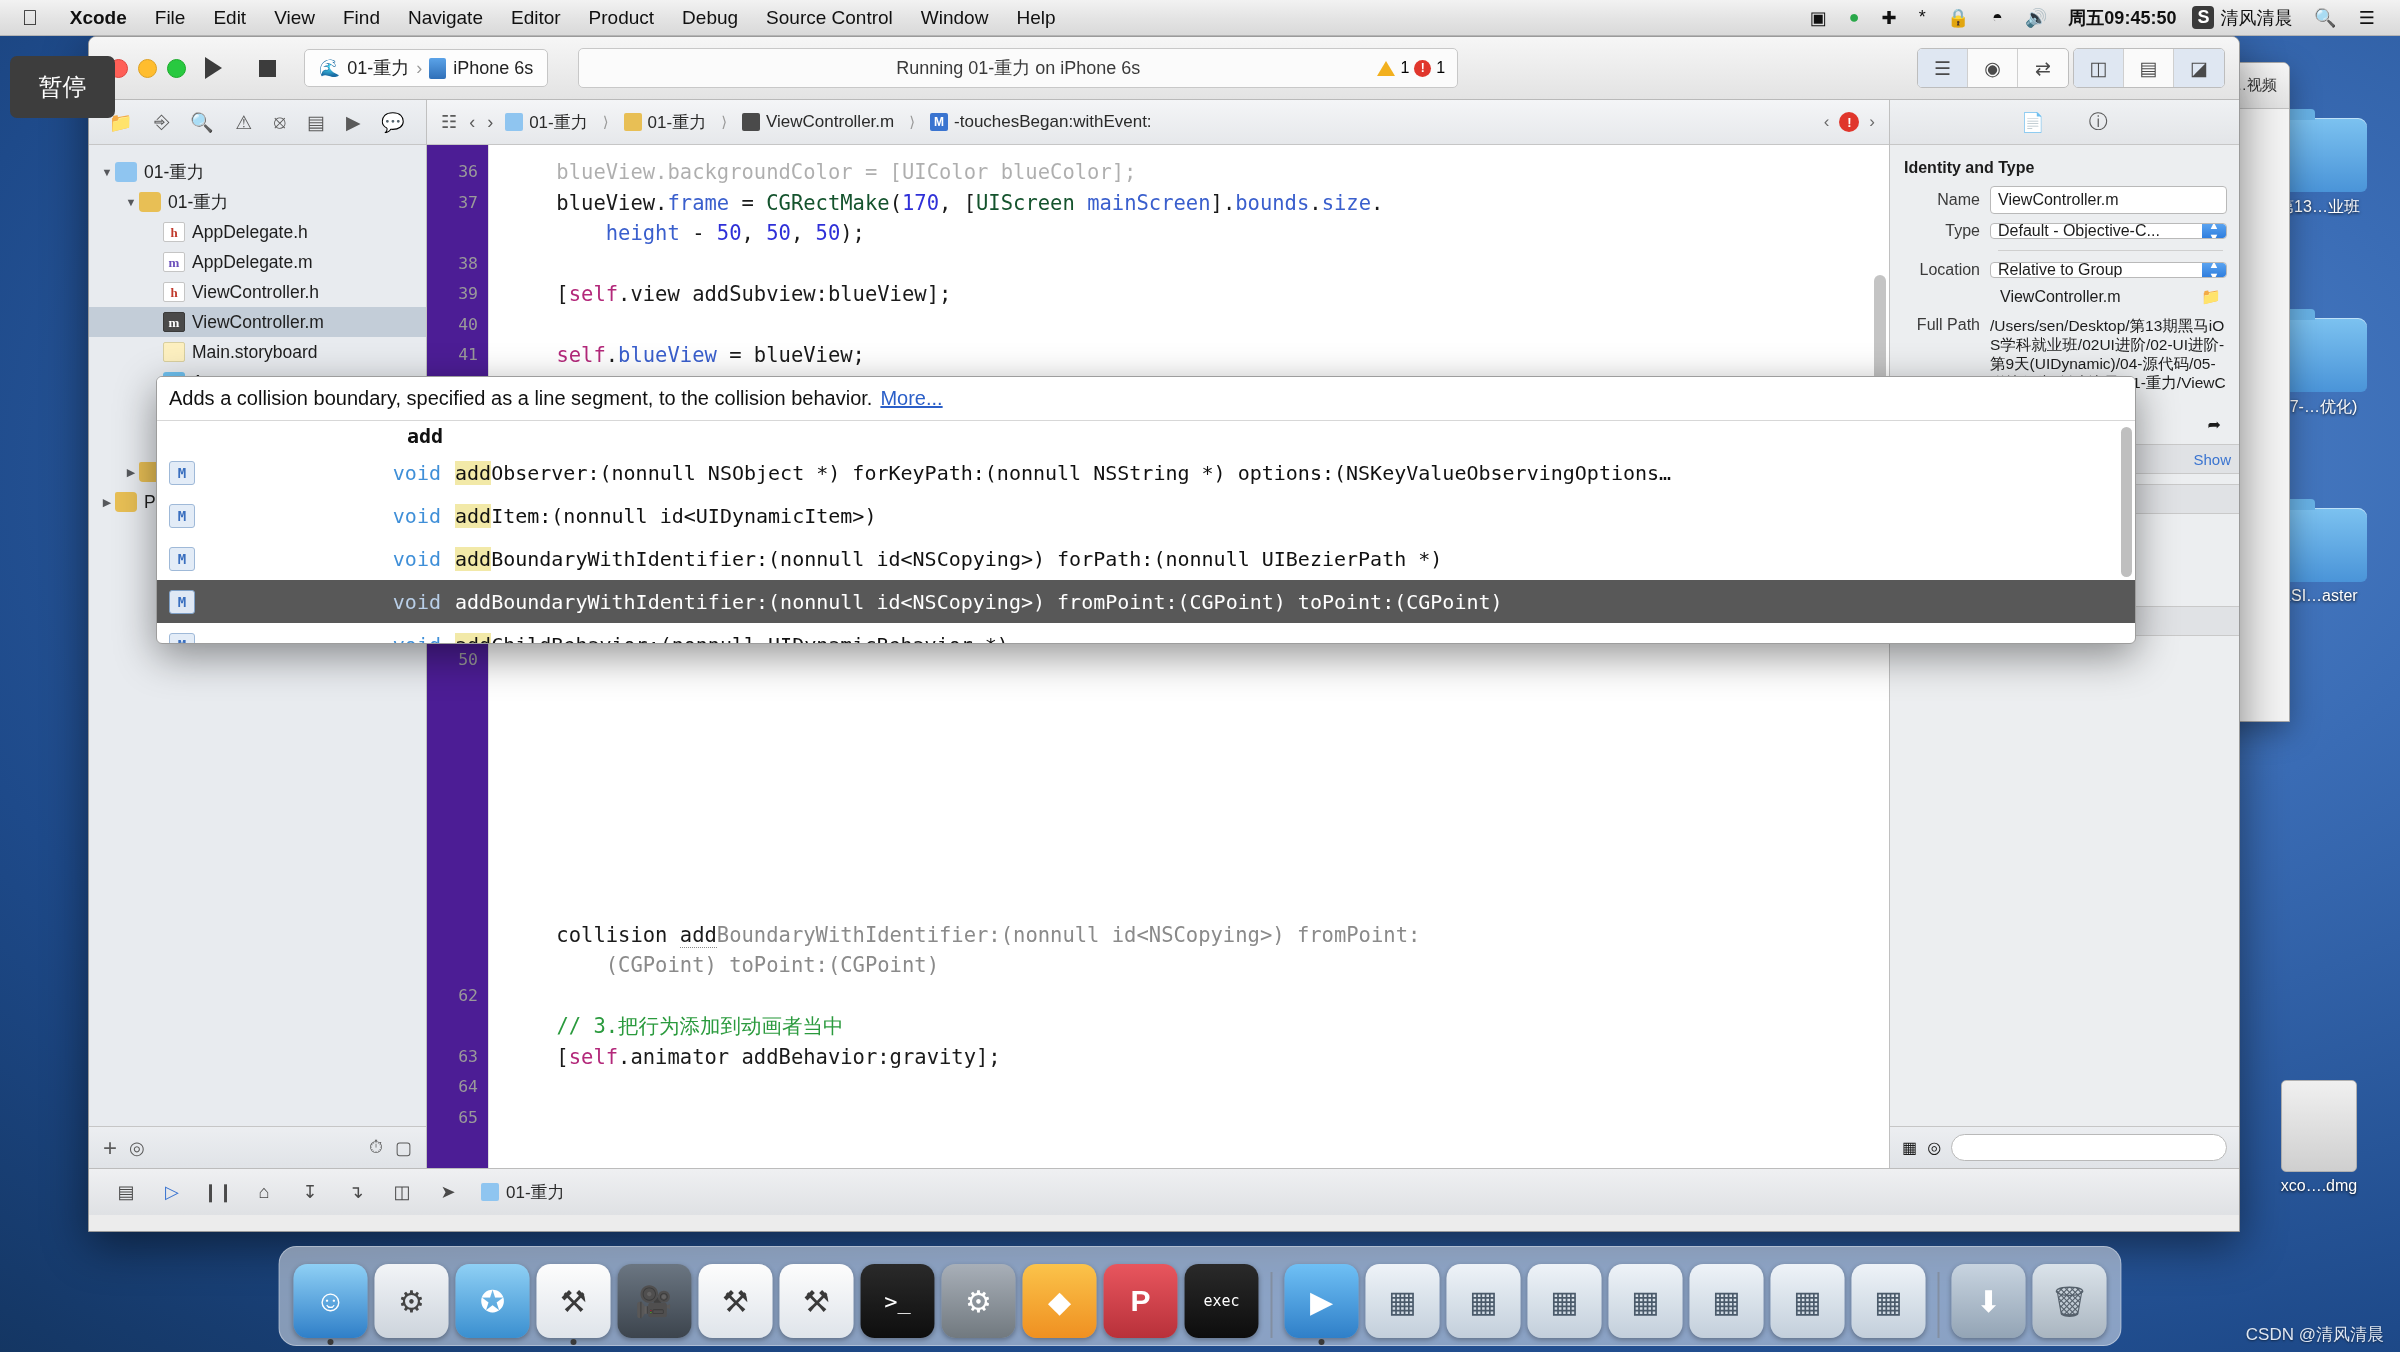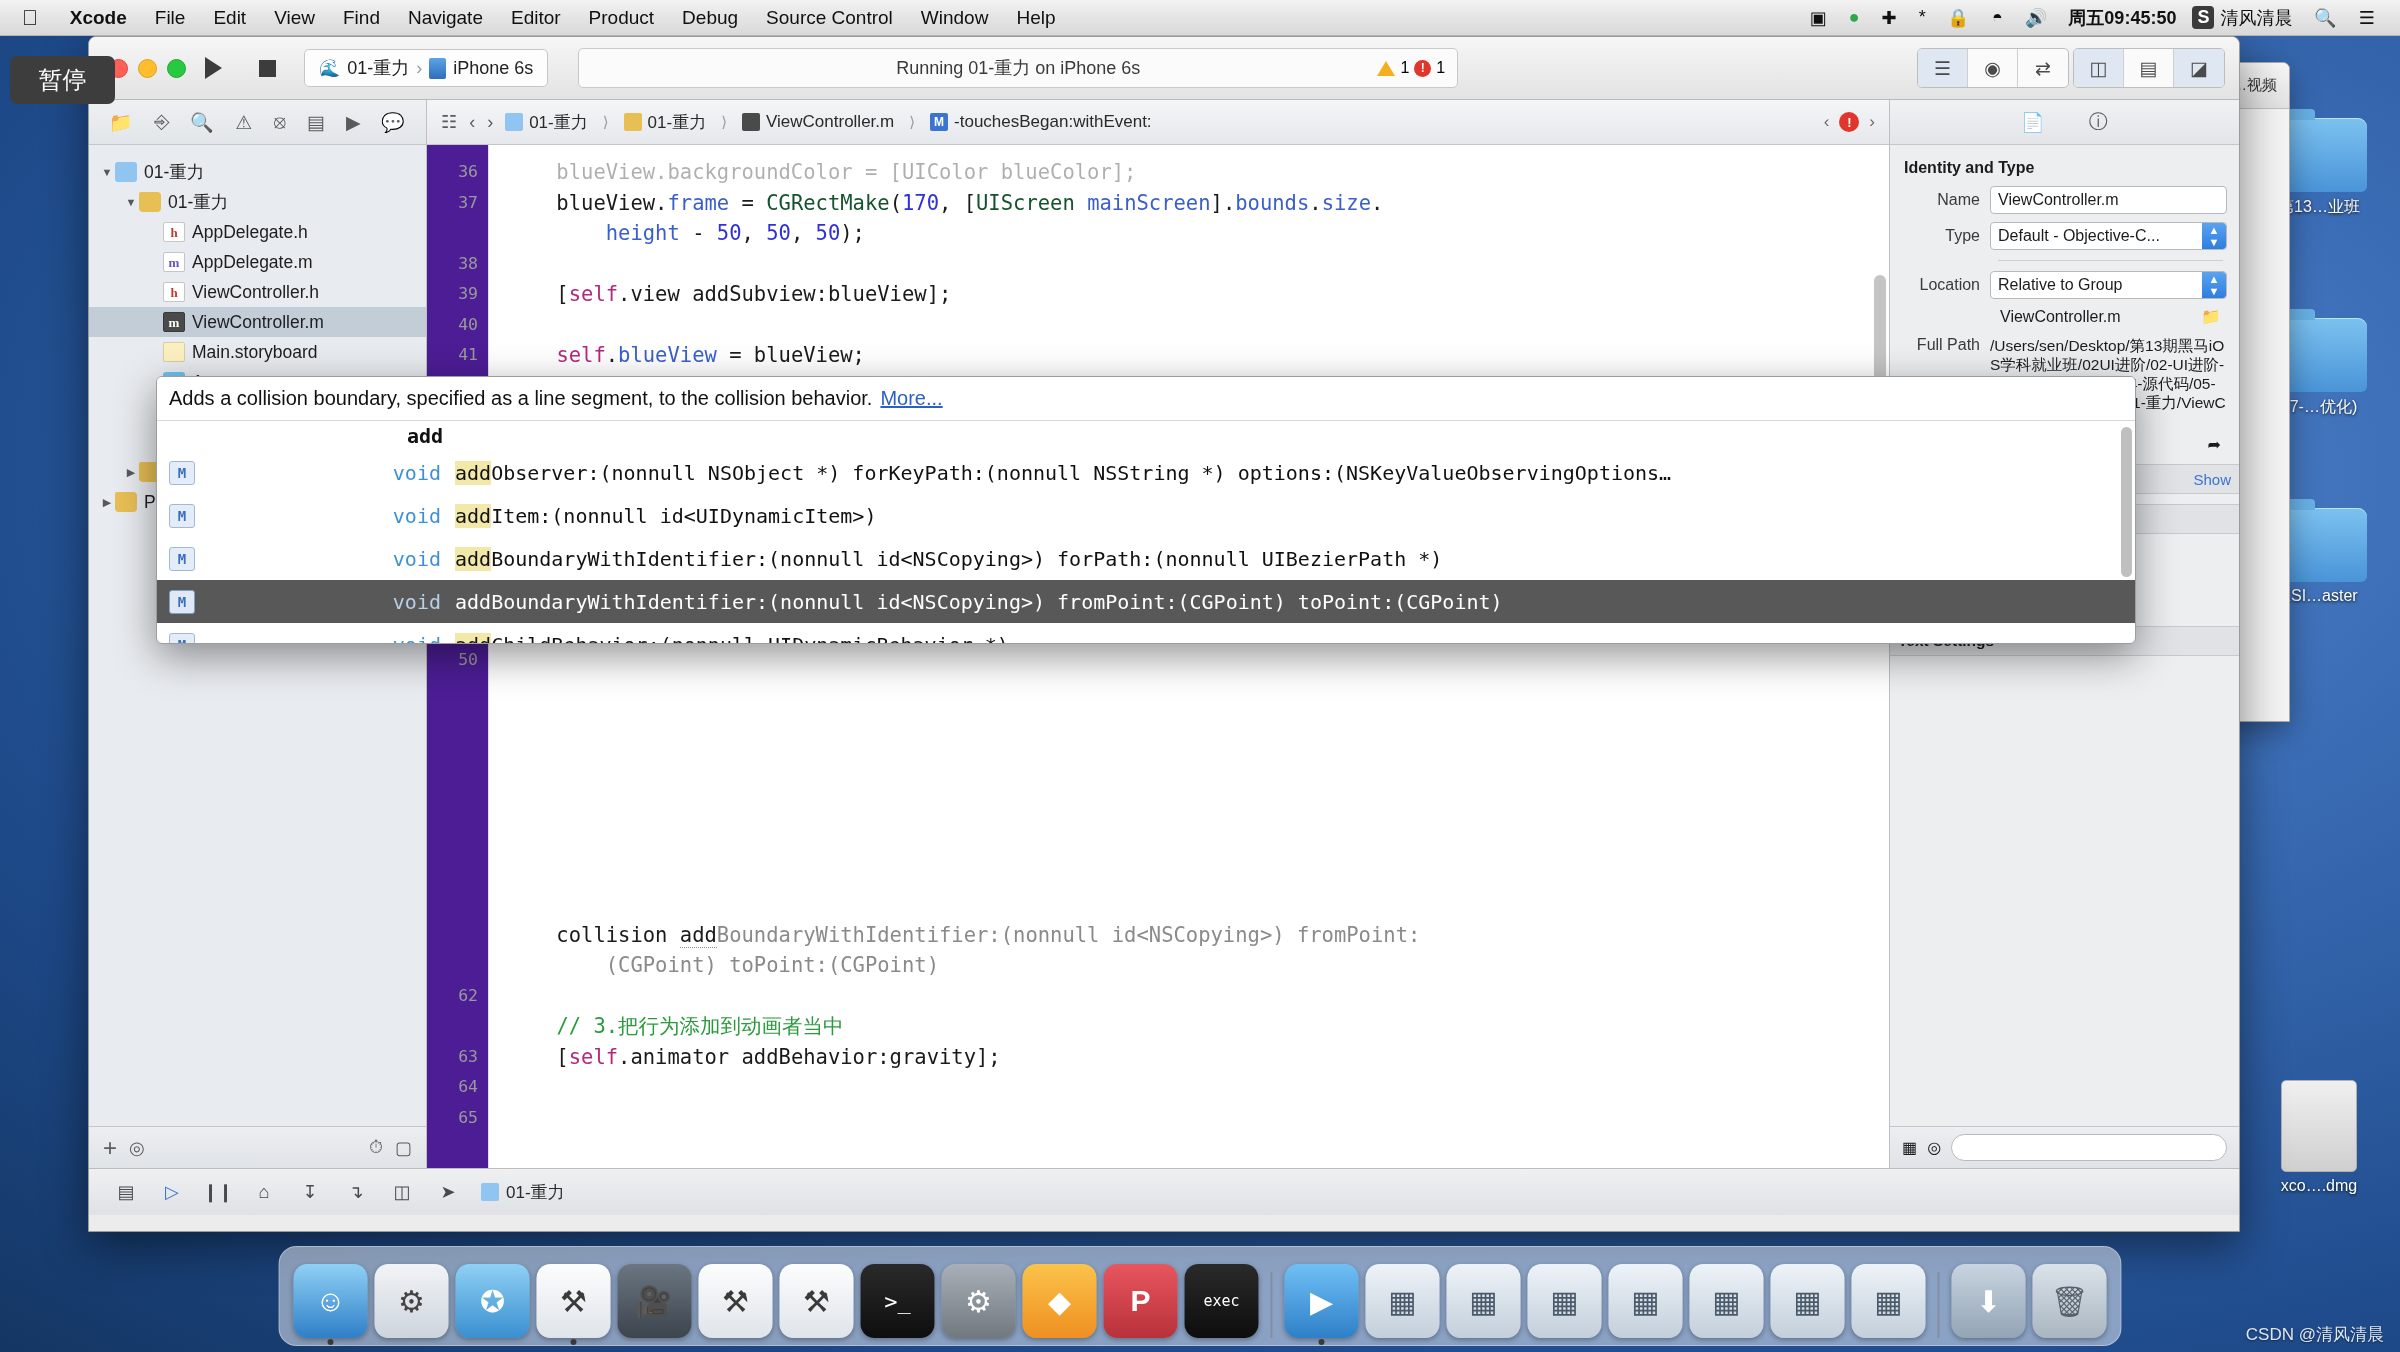--- a/index.html
+++ b/index.html
@@ -186,21 +186,21 @@
   #insp-tabs .active { color:#2f6fd0; }
   #insp-body { flex:1; padding:10px 12px; overflow:hidden; }
   .insp-section-title { font-weight:bold; font-size:16px; margin:4px 0 9px 2px; color:#1c1c1c; }
   .row { display:flex; align-items:center; margin-bottom:8px; }
   .row .lbl { width:88px;text-align:right;padding-right:10px;color:#3a3a3a;font-size:16px;flex:none; }
   .row .fld {
     flex:1;height:28px;background:#fff;border:1px solid #b9b9b9;border-radius:4px;
     display:flex;align-items:center;padding:0 7px;font-size:16px;overflow:hidden;white-space:nowrap;
   }
   .row .pop {
-    flex:1;height:28px;background:#fff;border:1px solid #b9b9b9;border-radius:4px;
+    flex:1;height:16px;background:#fff;border:1px solid #b9b9b9;border-radius:4px;
     display:flex;align-items:center;padding:0 7px;font-size:16px;position:relative;overflow:hidden;white-space:nowrap;
   }
   .pop-arrow {
     position:absolute;right:0;top:0;width:24px;height:100%;
     background:linear-gradient(180deg,#5aa3f0,#2f7ede);color:#fff;
     display:flex;align-items:center;justify-content:center;font-size:11px;border-radius:0 3px 3px 0;
   }
   .insp-div { height:1px;background:#cfcfcf;margin:10px 4px 10px 96px; }
   .subfile { display:flex;align-items:center;margin:2px 0 10px 98px;font-size:16px;justify-content:space-between;padding-right:6px;}
   .fullpath { display:flex;margin-bottom:8px; }
@@ -267,21 +267,21 @@
     height:30px;display:flex;align-items:center;
     font-family:"DejaVu Sans Mono",monospace;font-size:20px;font-weight:bold;color:#111;
   }
   .ac-header-row .ac-ret { width:250px; }
   #ac-scroll {
     position:absolute;right:3px;top:6px;width:11px;height:calc(100% - 12px);
   }
   #ac-scroll i { display:block;width:11px;height:150px;background:#bfbfbf;border-radius:6px; }
   
   #pause-badge {
-    position:absolute;left:10px;top:56px;width:105px;height:48px;
+    position:absolute;left:10px;top:56px;width:105px;height:62px;
     background:#3d3d3d;color:#fff;border-radius:7px;
     display:flex;align-items:center;justify-content:center;font-size:24px;
     z-index:110;
   }
   
   .desk-ico {
     position:absolute; width:118px; text-align:center; z-index:10;
     font-size:16px; color:#fff; text-shadow:0 1px 3px rgba(0,0,0,0.85);
   }
   .folder-glyph {

